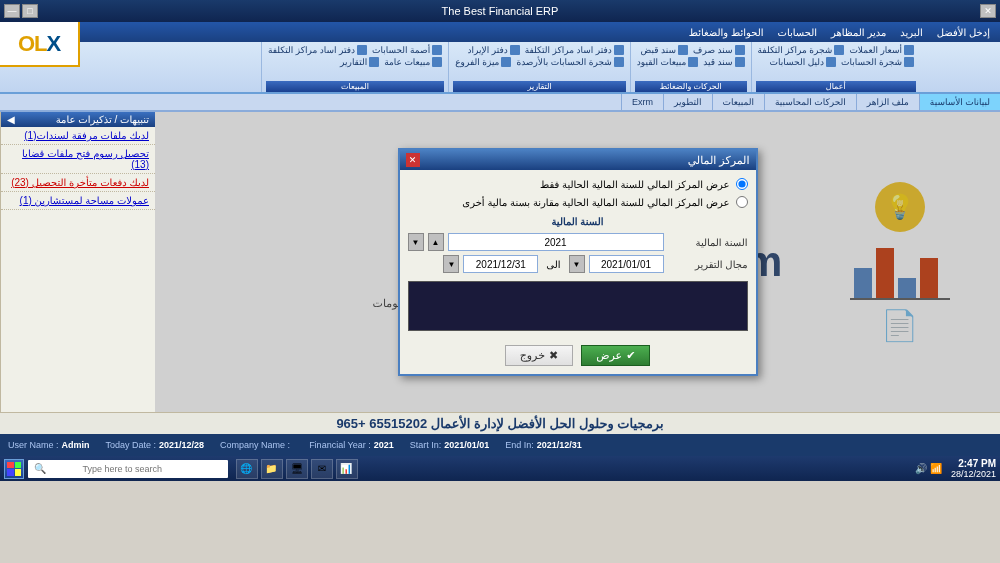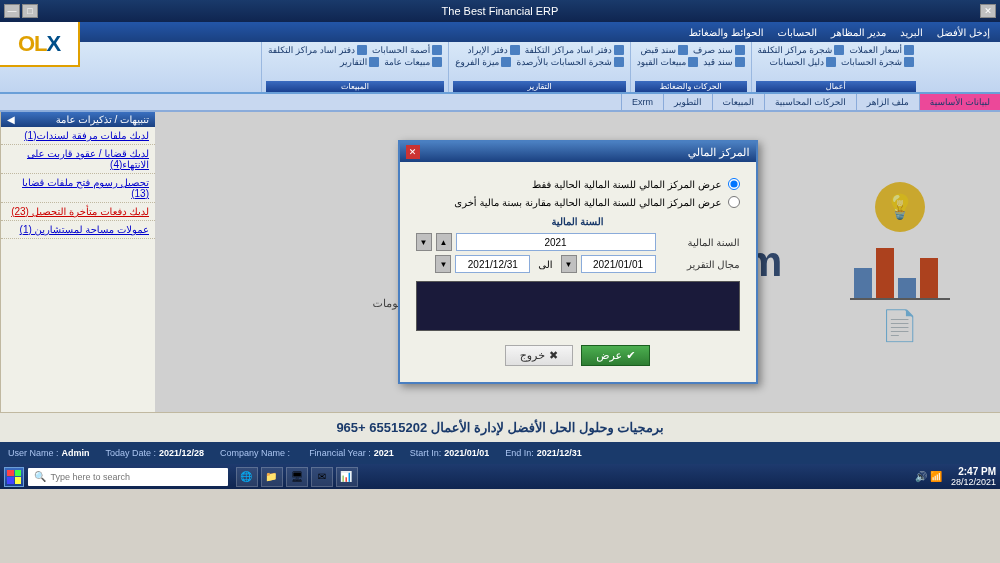--- a/index.html
+++ b/index.html
@@ -68,21 +68,21 @@
       padding: 0 10px;
       font-size: 9px;
       color: #1a3a6b;
       cursor: pointer;
       display: flex;
       align-items: center;
       border-left: 1px solid #8aabda;
       white-space: nowrap;
       text-align: center;
     }
-    .nav-tab:hover, .nav-tab.active { background: #ec4899; }
+    .nav-tab:hover, .nav-tab.active { background: #7dd3fc; }
 
     
     .main-area {
       display: flex;
       height: calc(563px - 22px - 20px - 72px - 18px - 22px - 22px - 25px);
       background: #f0f0e8;
     }
 
     
     .sidebar {
@@ -176,21 +176,21 @@
     .modal-close {
       background: #cc3333;
       color: white;
       border: none;
       width: 14px; height: 14px;
       font-size: 9px;
       cursor: pointer;
       display: flex; align-items: center; justify-content: center;
     }
     .modal-body {
-      padding: 16px;
+      padding: 8px;
     }
     .radio-group {
       margin-bottom: 8px;
     }
     .radio-row {
       display: flex;
       align-items: center;
       gap: 6px;
       margin-bottom: 6px;
       font-size: 10px;
@@ -288,21 +288,21 @@
       padding: 3px 14px;
       font-size: 11px;
       cursor: pointer;
       display: flex; align-items: center; gap: 4px;
       direction: rtl;
     }
 
     
     .promo-bar {
       background: #e8e8e0;
-      height: 30px;
+      height: 22px;
       display: flex;
       align-items: center;
       justify-content: center;
       font-size: 13px;
       font-weight: bold;
       color: #1a3a6b;
       direction: rtl;
       border-top: 1px solid #c0b8a0;
     }
 
@@ -359,20 +359,21 @@
       gap: 4px;
       flex: 0 0 200px;
       border-radius: 1px;
     }
     .taskbar-search input {
       border: none; outline: none;
       font-size: 9px;
       color: #555;
       background: transparent;
       flex: 1;
+      margin-left: 32px;
     }
     .taskbar-apps {
       display: flex;
       gap: 3px;
       margin-left: 4px;
     }
     .taskbar-app {
       width: 22px; height: 20px;
       background: rgba(255,255,255,0.1);
       border: 1px solid rgba(255,255,255,0.2);
@@ -595,21 +596,20 @@
 </div>
 
 <div class="main-area" style="height:300px;">
 
   <div class="sidebar">
     <div class="sidebar-header">
       <span>تنبيهات / تذكيرات عامة</span>
       <span>◀</span>
     </div>
     <div class="sidebar-item">لديك ملفات مرفقة لسندات(1)</div>
-    <div class="sidebar-item">لديك قضايا / عقود قاربت على الانتهاء(4)</div>
     <div class="sidebar-item">تحصيل رسوم فتح ملفات قضايا (13)</div>
     <div class="sidebar-item red">لديك دفعات متأخرة التحصيل (23)</div>
     <div class="sidebar-item">عمولات مساحة لمستشارين (1)</div>
   </div>
 
   <div class="content-area">
 
     <div class="erp-banner">
       <div style="display:flex; align-items:center; gap:10px;">
         <div style="display:flex; flex-direction:column; align-items:center;">

